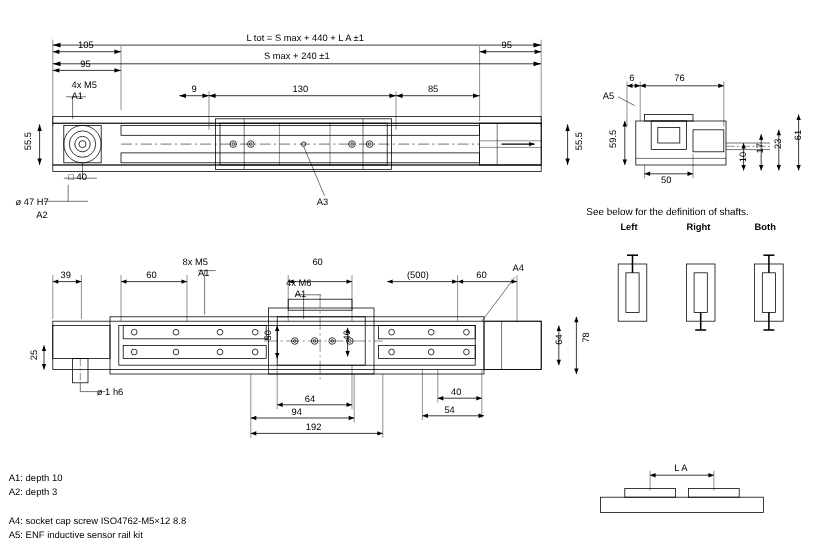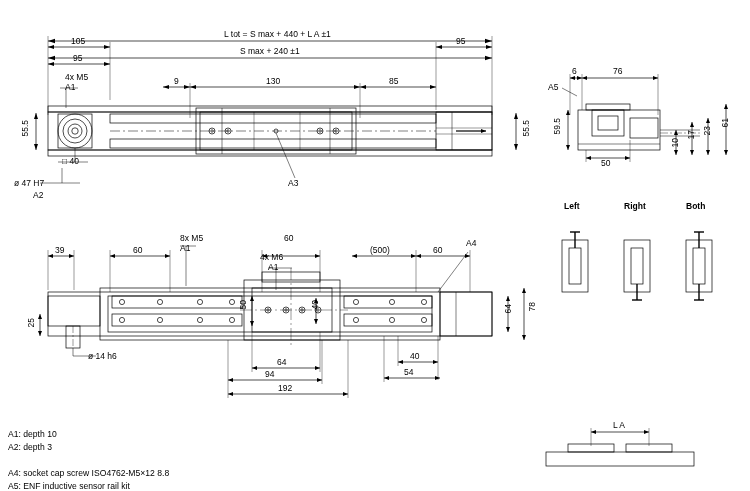--- a/index.html
+++ b/index.html
@@ -330,36 +330,37 @@
 <div class="lbl" style="left:572px;top:66px;">6</div>
 <div class="lbl" style="left:613px;top:66px;">76</div>
 <div class="lbl" style="left:548px;top:82px;">A5</div>
 <div class="lbl v" style="left:552px;top:118px;">59.5</div>
 <div class="lbl" style="left:601px;top:158px;">50</div>
 <div class="lbl v" style="left:670px;top:138px;">10</div>
 <div class="lbl v" style="left:686px;top:130px;">17</div>
 <div class="lbl v" style="left:702px;top:126px;">23</div>
 <div class="lbl v" style="left:720px;top:118px;">61</div>
 
+<div class="note" style="left:533px;top:186px;">See below for the definition of shafts.</div>
 <div class="lbl bold" style="left:564px;top:201px;">Left</div>
 <div class="lbl bold" style="left:624px;top:201px;">Right</div>
 <div class="lbl bold" style="left:686px;top:201px;">Both</div>
 
 <div class="lbl" style="left:55px;top:245px;">39</div>
 <div class="lbl" style="left:133px;top:245px;">60</div>
-<div class="lbl" style="left:180px;top:233px;">8x  M5</div>
+<div class="lbl" style="left:166px;top:233px;">8x  M5</div>
 <div class="lbl" style="left:180px;top:243px;">A1</div>
 <div class="lbl" style="left:284px;top:233px;">60</div>
 <div class="lbl" style="left:260px;top:252px;">4x M6</div>
 <div class="lbl" style="left:268px;top:262px;">A1</div>
 <div class="lbl" style="left:370px;top:245px;">(500)</div>
 <div class="lbl" style="left:433px;top:245px;">60</div>
 <div class="lbl" style="left:466px;top:238px;">A4</div>
 <div class="lbl v" style="left:26px;top:318px;">25</div>
-<div class="lbl" style="left:88px;top:351px;">ø 14 h6</div>
+<div class="lbl" style="left:88px;top:351px;">ø 1 h6</div>
 <div class="lbl v" style="left:238px;top:300px;">50</div>
 <div class="lbl v" style="left:310px;top:300px;">40</div>
 <div class="lbl v" style="left:503px;top:304px;">64</div>
 <div class="lbl v" style="left:527px;top:302px;">78</div>
 <div class="lbl" style="left:277px;top:357px;">64</div>
 <div class="lbl" style="left:265px;top:369px;">94</div>
 <div class="lbl" style="left:278px;top:383px;">192</div>
 <div class="lbl" style="left:410px;top:351px;">40</div>
 <div class="lbl" style="left:404px;top:367px;">54</div>
 

